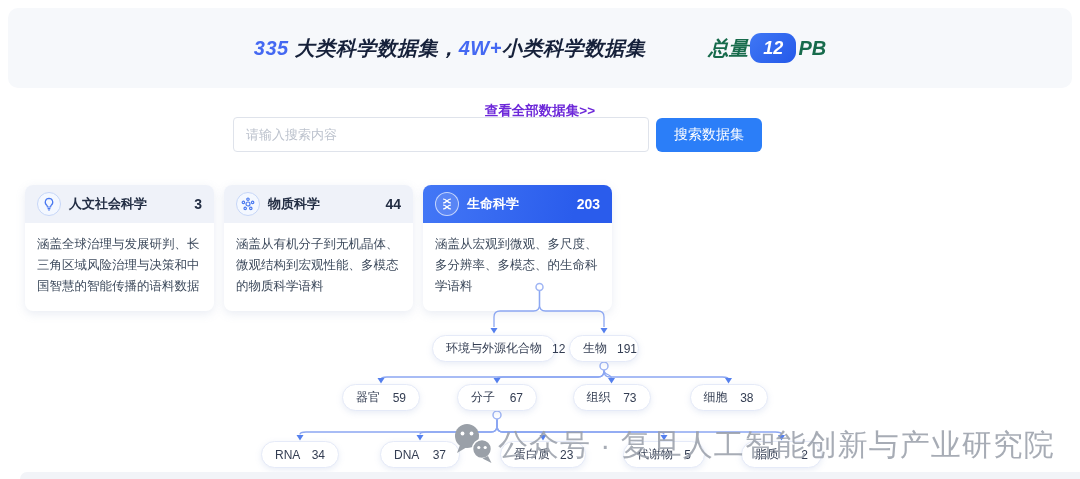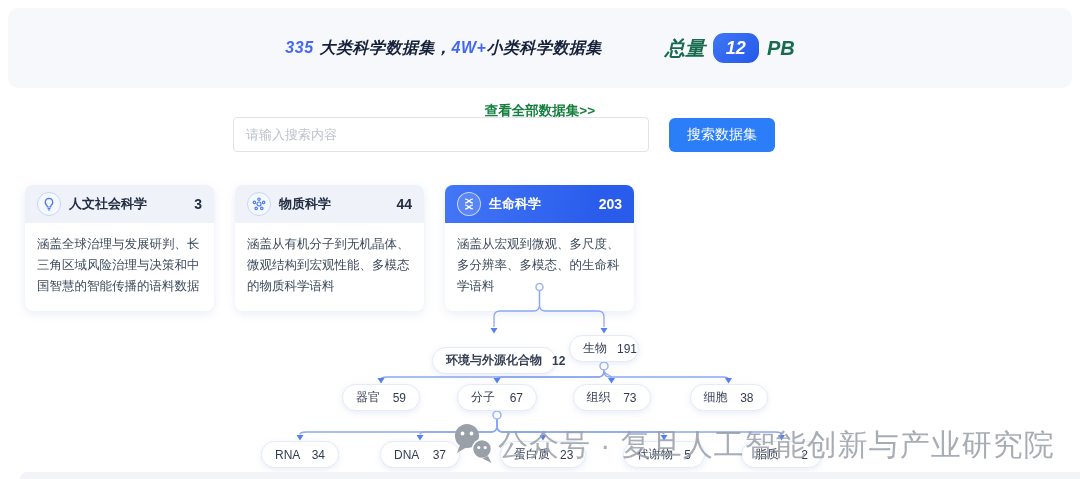--- a/index.html
+++ b/index.html
@@ -3,39 +3,39 @@
 <meta charset="utf-8">
 <style>
   * { margin:0; padding:0; box-sizing:border-box; }
   html,body { background:#fff; }
   body { font-family:"Liberation Sans","DejaVu Sans",sans-serif; }
   .stage { position:relative; width:1080px; height:479px; background:#fff; overflow:hidden; }
 
   
   .banner { position:absolute; left:8px; top:8px; width:1064px; height:80px;
     background:#f6f8fb; border-radius:10px; display:flex; align-items:center; justify-content:center; gap:46px; }
-  .banner-title { font-size:16px; font-weight:bold; font-style:italic; color:#16213a; letter-spacing:.5px; white-space:nowrap; }
+  .banner-title { font-size:20px; font-weight:bold; font-style:italic; color:#16213a; letter-spacing:.5px; white-space:nowrap; }
   .stat-num { color:#4468f2; margin-right:6px; }
   .stat-num2 { color:#4468f2; }
-  .banner-total { display:flex; align-items:center; gap:8px; font-size:20px; font-weight:bold; font-style:italic; color:#176b4c;margin-left:17px; }
+  .banner-total { display:flex; align-items:center; gap:2px; font-size:20px; font-weight:bold; font-style:italic; color:#176b4c;margin-left:17px; }
   .total-pill { display:inline-flex; align-items:center; justify-content:center; min-width:46px; height:30px;
     background:linear-gradient(135deg,#3f77f5,#2459e9); color:#fff; border-radius:11px; font-size:18px; font-style:italic; font-weight:bold; }
 
   
   .view-all { position:absolute; left:0; top:101px; width:1080px; text-align:center; }
-  .view-all a { color:#15803d; font-size:13.5px; font-weight:600; text-decoration:none; cursor:pointer;margin-top:42px; }
+  .view-all a { color:#6d28d9; font-size:13.5px; font-weight:600; text-decoration:none; cursor:pointer;margin-top:42px; }
   .search-row { position:absolute; left:233px; top:117px; display:flex; align-items:center; }
   .search-input { width:416px; height:35px; border:1px solid #dfe3eb; border-radius:4px; padding:0 12px;
     font-size:13px; color:#333; outline:none; background:#fff; }
   .search-input::placeholder { color:#bcc2cd; }
-  .search-btn { margin-left:20px; width:106px; height:34px; background:#2b7ef8; color:#fff; border:none;
+  .search-btn { margin-left:7px; width:106px; height:34px; background:#2b7ef8; color:#fff; border:none;
     border-radius:6px; font-size:14px; cursor:pointer; font-family:inherit; }
 
   
-  .cards { position:absolute; left:25px; top:185px; width:1030px; display:flex; gap:21px; align-items:flex-start; }
+  .cards { position:absolute; left:25px; top:185px; width:1030px; display:flex; gap:10px; align-items:flex-start; }
   .card { width:189px; border-radius:8px; background:#fff; box-shadow:0 3px 10px rgba(140,155,195,.18); overflow:hidden; cursor:pointer; }
   .card-head { height:38px; display:flex; align-items:center; padding:0 12px; background:#eff2f9; }
   .card.selected .card-head { background:linear-gradient(100deg,#4377f6 0%,#2a5cec 80%); }
   .icon-circle { width:24px; height:24px; border-radius:50%; border:1px solid #c6d6f7; background:#f4f8ff;
     display:flex; align-items:center; justify-content:center; flex:0 0 auto; }
   .card.selected .icon-circle { border-color:rgba(255,255,255,.65); background:rgba(255,255,255,.14); }
   .card-title { margin-left:8px; font-size:13px; font-weight:600; color:#232e44; white-space:nowrap; }
   .card-count { margin-left:auto; font-size:14px; font-weight:600; color:#232e44; }
   .card.selected .card-title, .card.selected .card-count { color:#fff; }
   .card-body { padding:11px 12px 14px; font-size:12.5px; line-height:21px; color:#3d4a5c; }
@@ -159,21 +159,21 @@
       <polygon points="660.5,155 667.5,155 664,160.5"></polygon>
       <polygon points="778,155 785,155 781.5,160.5"></polygon>
     </g>
     <g fill="#ffffff" stroke="#9fb5f4" stroke-width="1.5">
       <circle cx="539.5" cy="7" r="3.5"></circle>
       <circle cx="604" cy="86" r="4"></circle>
       <circle cx="497" cy="135" r="4"></circle>
     </g>
   </svg>
 
-  <div class="pill" style="left:432px; top:347px; width:124px;font-weight:bold;">
+  <div class="pill" style="left:432px; top:335px; width:124px;">
     <span>环境与外源化合物</span>
       <span class="cnt">12</span>
   </div>
   <div class="pill" style="left:569px; top:335px; width:70px;">
     <span>生物</span>
       <span class="cnt">191</span>
   </div>
 
   <div class="pill" style="left:342px; top:384px; width:78px;">
     <span>器官</span>

